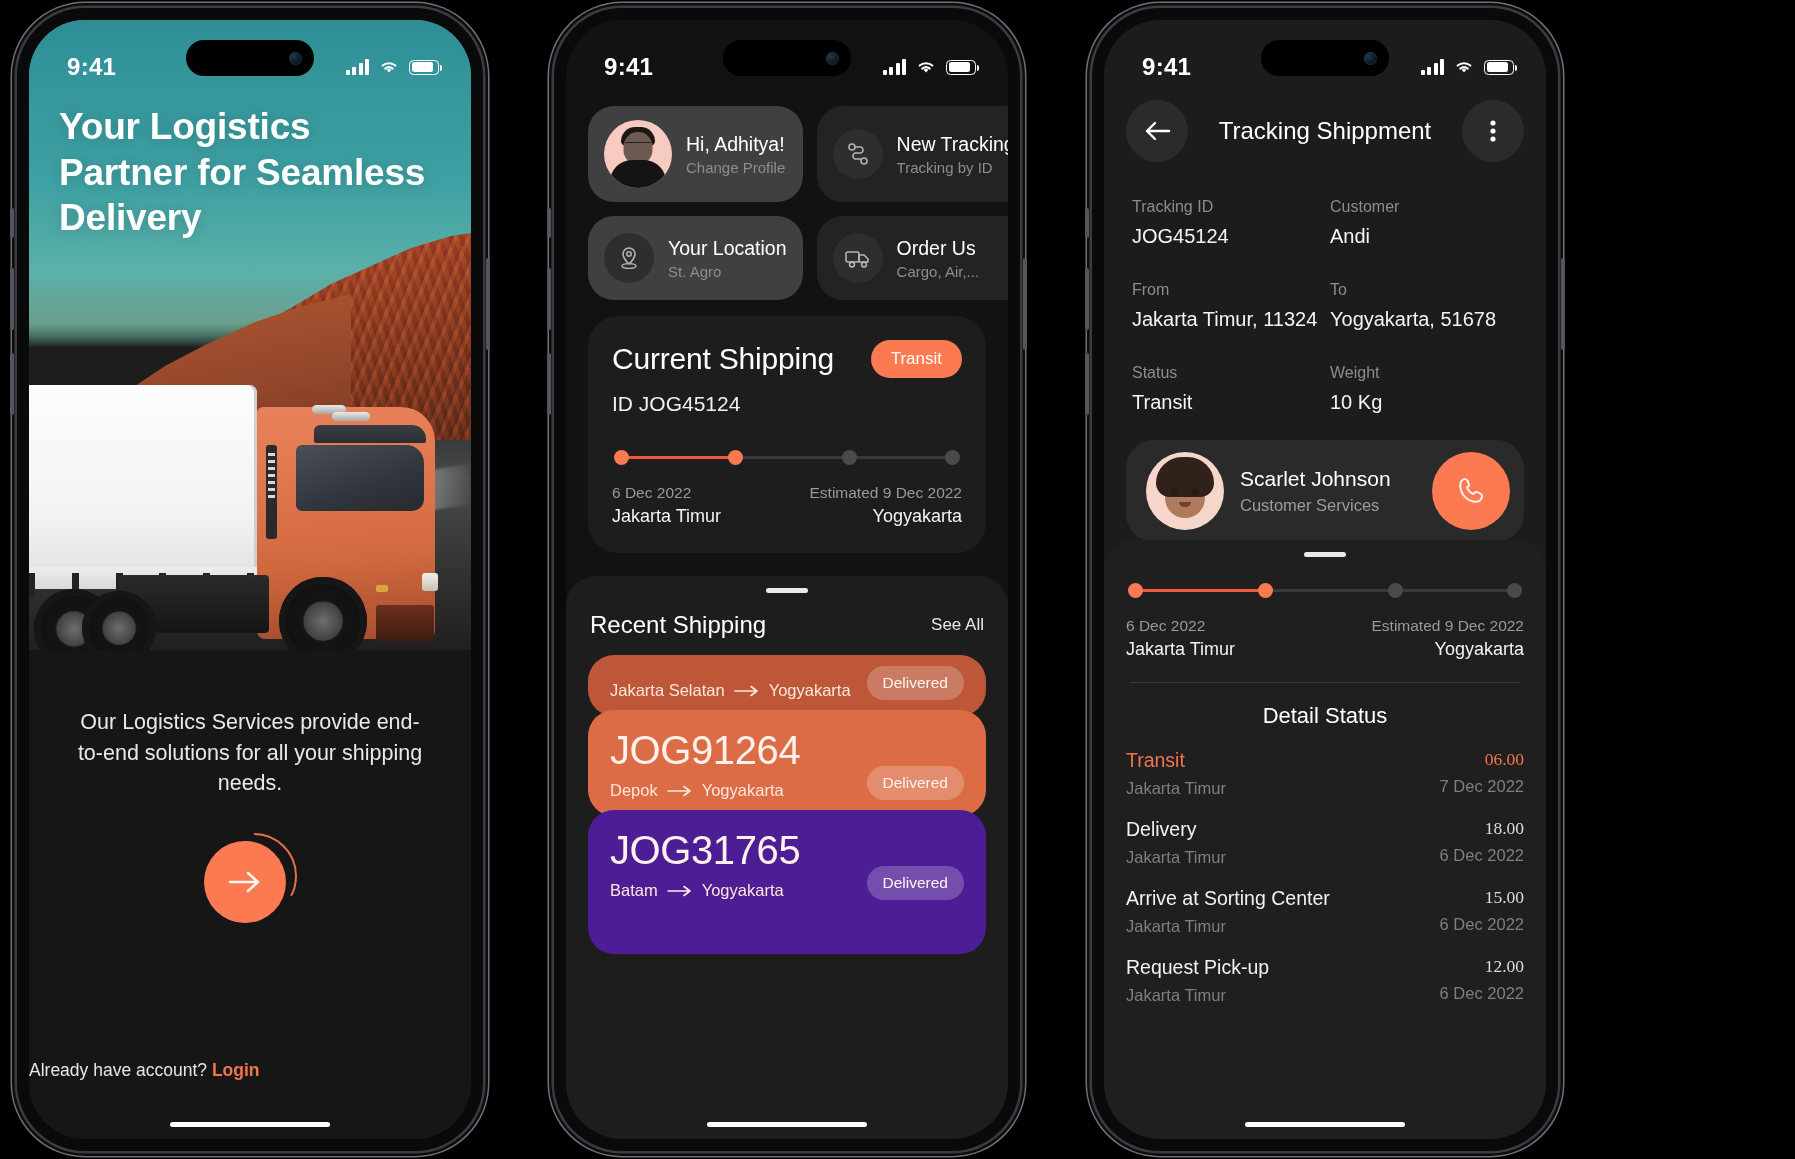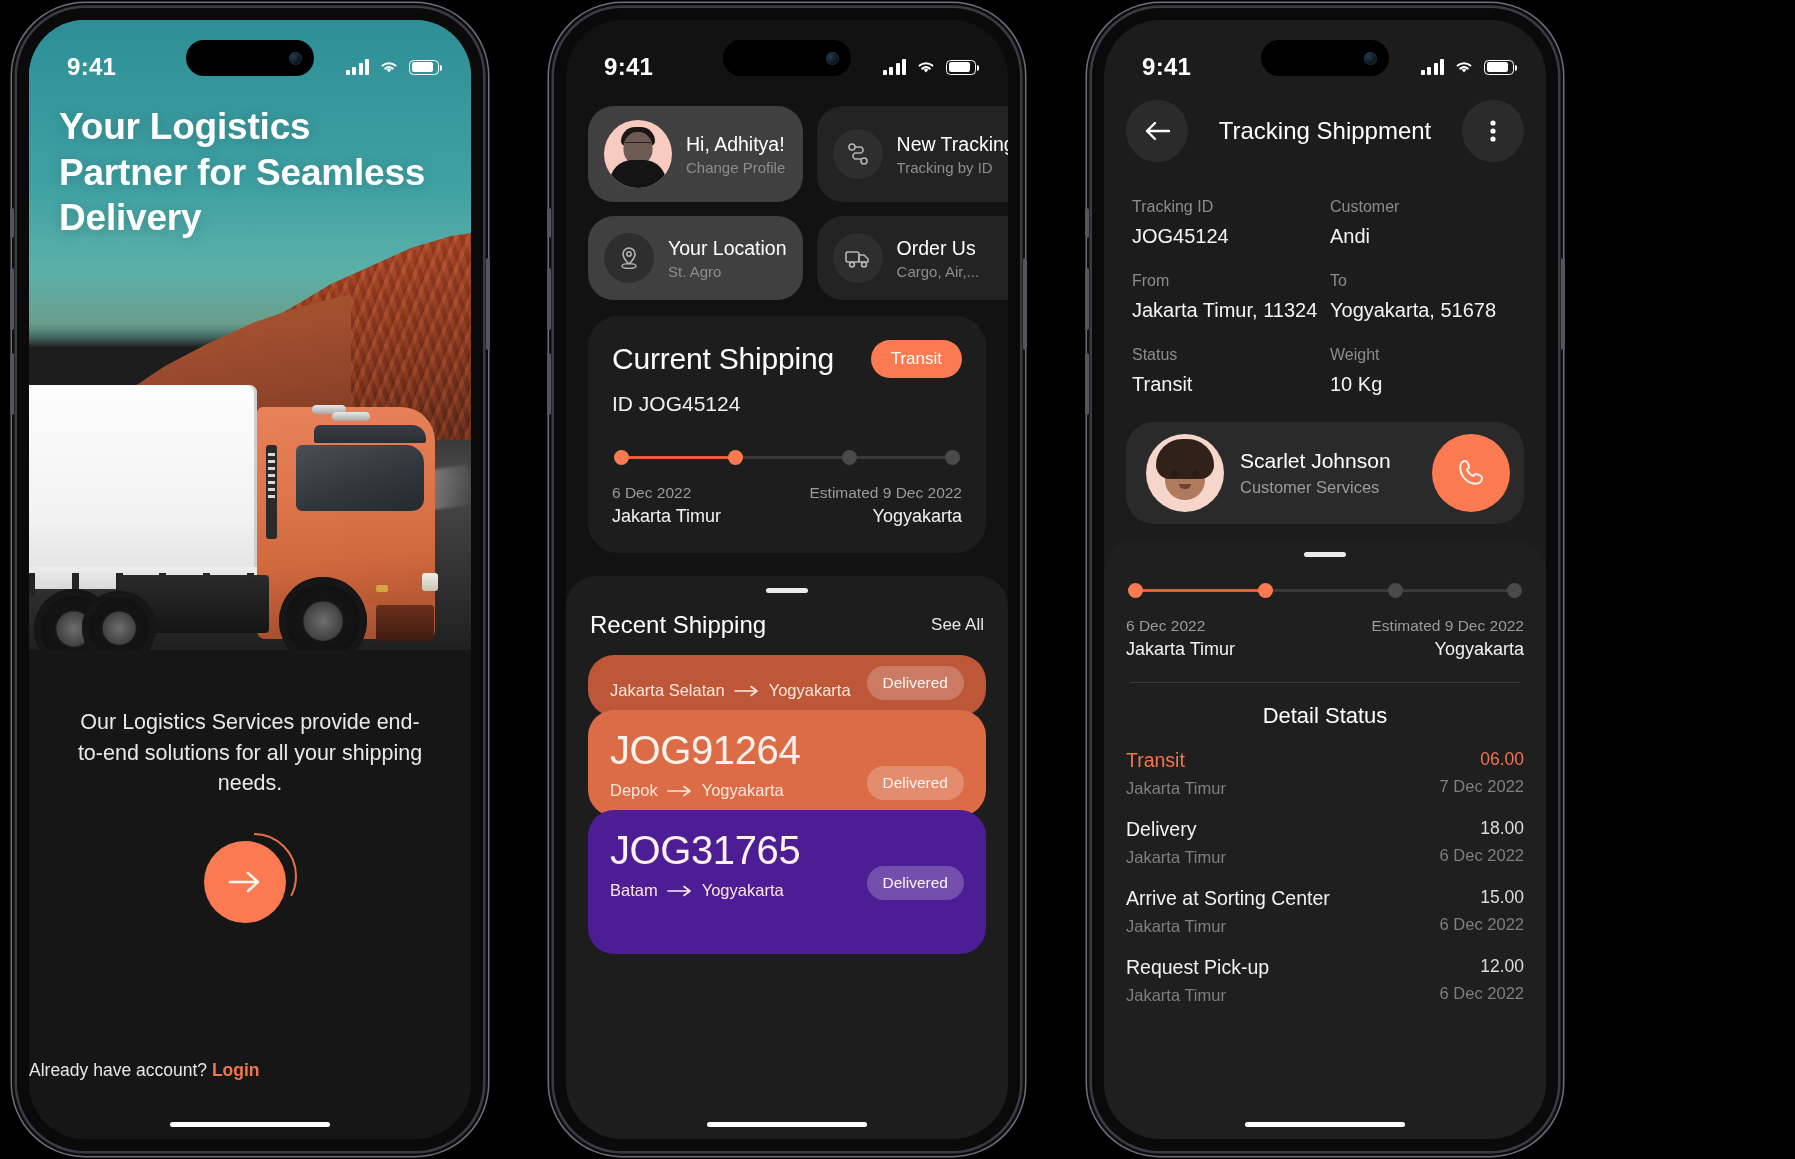--- a/index.html
+++ b/index.html
@@ -351,21 +351,21 @@
   #phone3 { left: 1092px; top: 8px; width: 466px; height: 1143px; }
   #phone3 .screen { background: #1c1c1c; }
   .p3body { position:absolute; inset:0; padding: 80px 22px 0; }
   .p3head { display:flex; align-items:center; justify-content:space-between; }
   .circbtn {
     width: 62px; height: 62px; border-radius:50%; background:#2b2b2b;
     display:flex; align-items:center; justify-content:center; cursor:pointer;
   }
   .p3title { font-size: 24px; color:#fff; }
   .kv-grid {
-    display:grid; grid-template-columns: 1fr 1fr; gap: 24px 10px; margin-top: 36px; padding: 0 6px;
+    display:grid; grid-template-columns: 1fr 1fr; gap: 33px 10px; margin-top: 36px; padding: 0 6px;
   }
   .kv .k { font-size: 16px; color:#8c8c8c; }
   .kv .v { font-size: 20px; color:#f4f4f4; margin-top: 9px; font-weight: 500; }
 
   .agent {
     margin-top: 26px; background:#2a2a2a; border-radius: 28px;
     display:flex; align-items:center; gap: 16px; padding: 12px 14px 12px 20px;
   }
   .agent-av {
     width: 78px; height: 78px; border-radius:50%; flex:0 0 78px;
@@ -386,21 +386,21 @@
   .p3sheet {
     position:absolute; left:0; right:0; top: 520px; bottom: 0;
     background:#1f1f1f; border-radius: 30px 30px 0 0; padding: 0 22px;
   }
   .divider { height:1px; background:#3a3a3a; margin: 22px 4px 0; }
   .detail-title { text-align:center; font-size: 22px; color:#fff; margin-top: 20px; }
   .dstatus { margin-top: 20px; }
   .drow { display:flex; justify-content:space-between; align-items:flex-start; margin-bottom: 20px; }
   .drow .t1 { font-size: 19.5px; color:#f2f2f2; }
   .drow .t2 { font-size: 16.5px; color:#7f7f7f; margin-top: 7px; }
-  .drow .r1 { font-size: 17.5px; color:#dcdcdc; text-align:right; }
+  .drow .r1 { font-size: 17.5px; color:#dcdcdc; text-align:right;font-family:Liberation Serif, serif; }
   .drow .r2 { font-size: 16.5px; color:#7f7f7f; margin-top: 7px; text-align:right; }
   .drow.active .t1 { color:#f2754d; }
   .drow.active .r1 { color:#f2754d; }
   .arrow-svg { display:block; }
 </style>
 </head>
 <body>
 
 <div class="stage">
 

